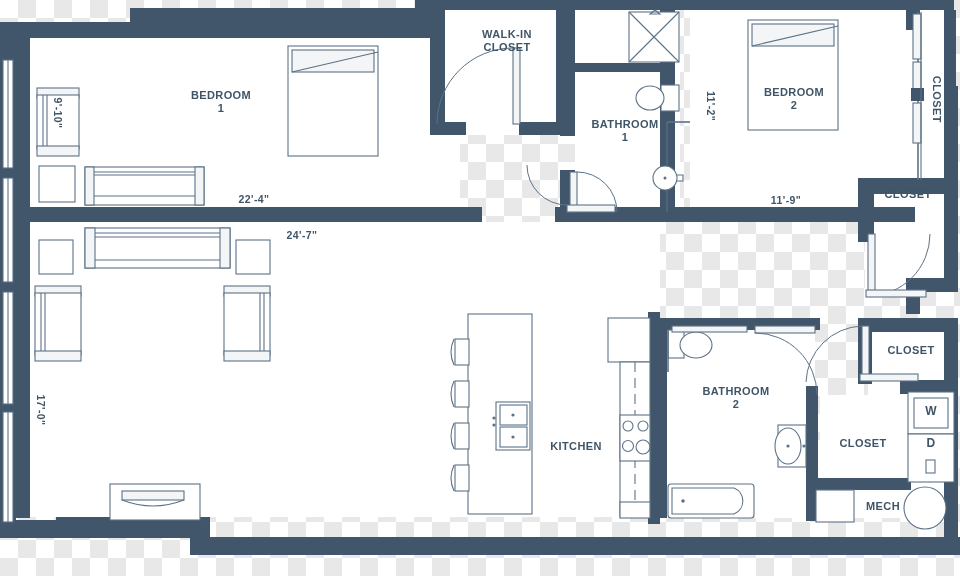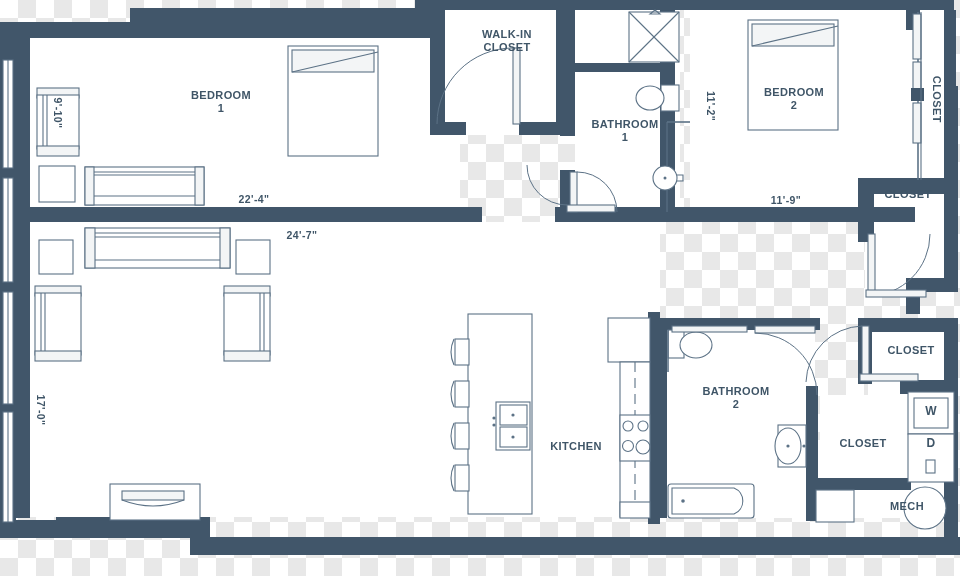--- a/index.html
+++ b/index.html
@@ -346,21 +346,21 @@
 <div class="lbl rm" style="left:577px;top:118px;width:96px;">BATHROOM
 1</div>
 <div class="lbl rm" style="left:688px;top:385px;width:96px;">BATHROOM
 2</div>
 <div class="lbl rm" style="left:531px;top:394px;width:90px;margin-top:46px;">KITCHEN</div>
 
 <div class="lbl cl rot" style="left:897px;top:93px;width:80px;">CLOSET</div>
 <div class="lbl cl" style="left:873px;top:188px;width:70px;">CLOSET</div>
 <div class="lbl cl" style="left:876px;top:344px;width:70px;">CLOSET</div>
 <div class="lbl cl" style="left:827px;top:437px;width:72px;">CLOSET</div>
-<div class="lbl cl" style="left:856px;top:500px;width:54px;padding-left:24px;">MECH</div>
+<div class="lbl cl" style="left:856px;top:500px;width:54px;">MECH</div>
 
 <div class="lbl dim rot" style="left:30px;top:107px;width:56px;">9'-10"</div>
 <div class="lbl dim" style="left:224px;top:193px;width:60px;">22'-4"</div>
 <div class="lbl dim" style="left:272px;top:229px;width:60px;">24'-7"</div>
 <div class="lbl dim rot" style="left:13px;top:404px;width:56px;">17'-0"</div>
 <div class="lbl dim rot" style="left:683px;top:100px;width:56px;">11'-2"</div>
 <div class="lbl dim" style="left:756px;top:194px;width:60px;">11'-9"</div>
 
 <div class="lbl app" style="left:916px;top:405px;width:30px;">W</div>
 <div class="lbl app" style="left:916px;top:437px;width:30px;">D</div>

